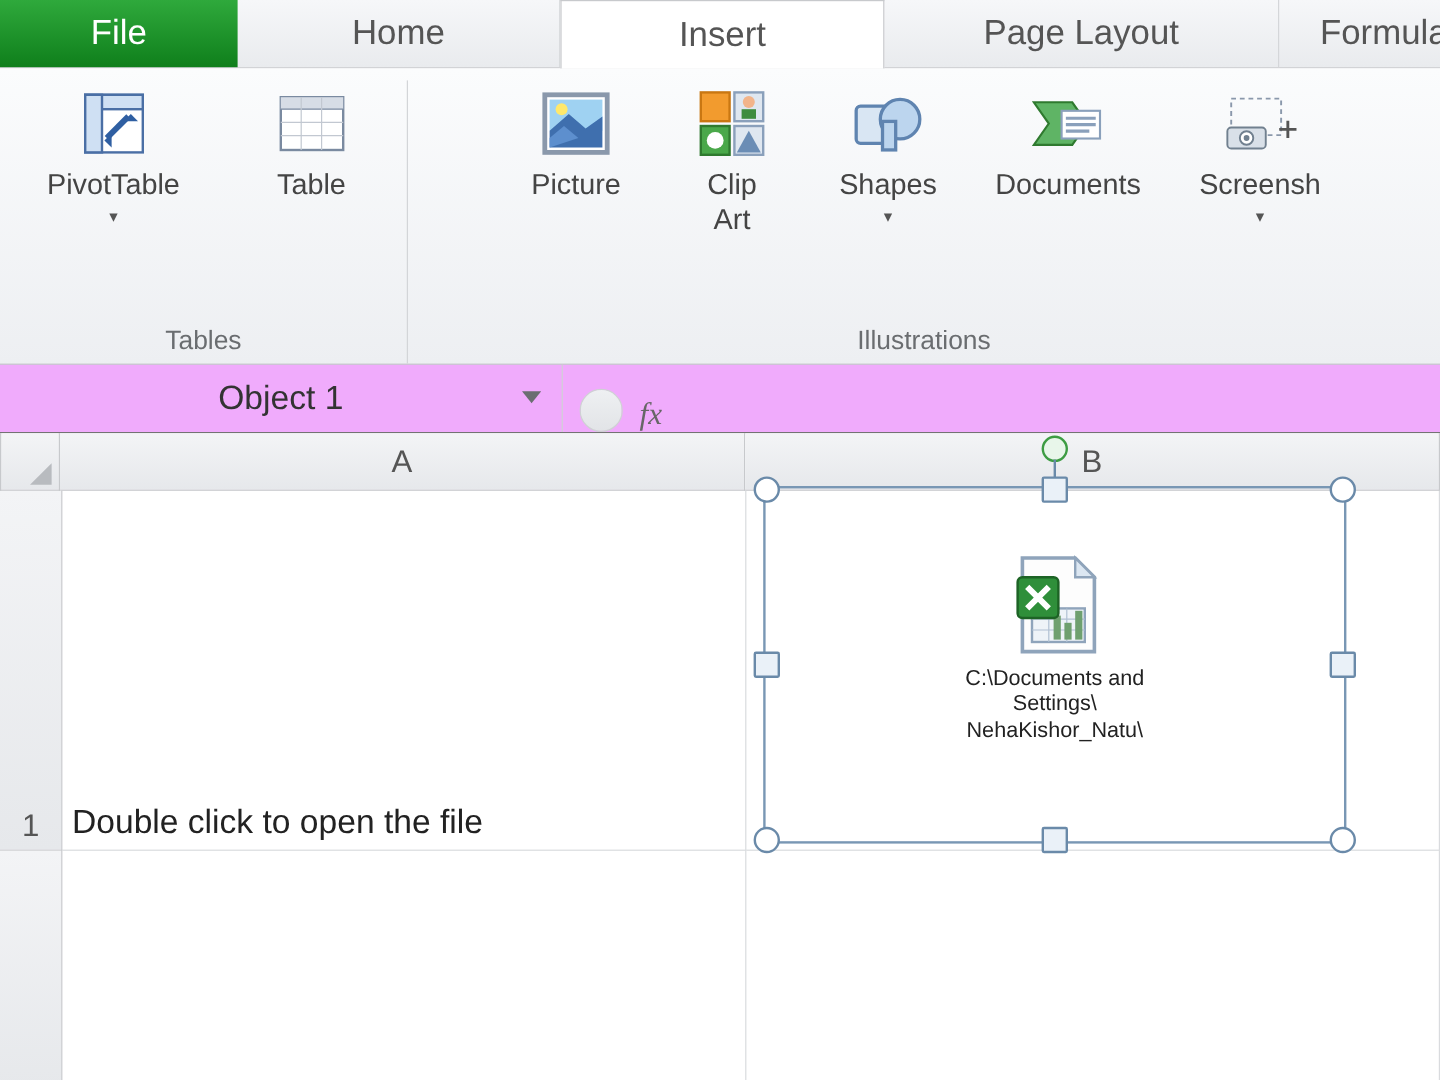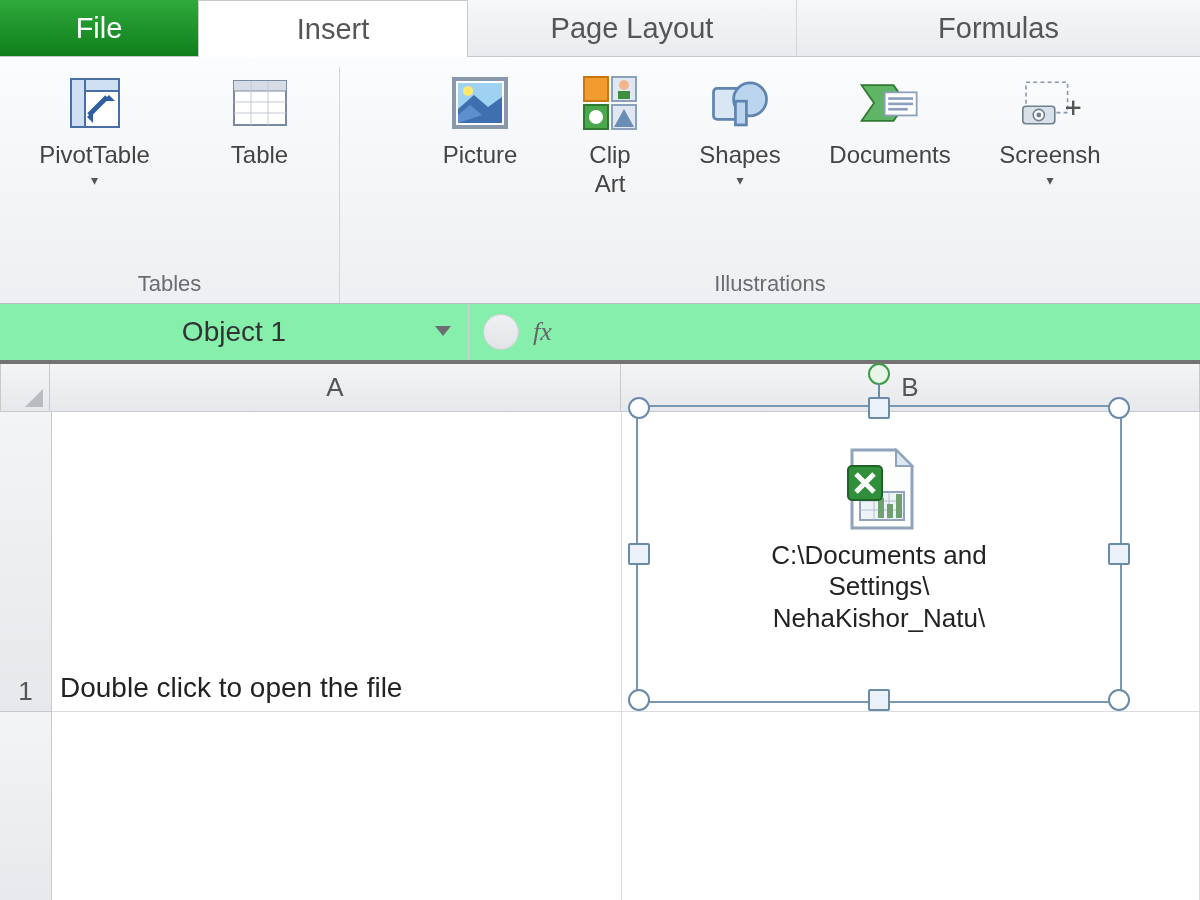--- a/index.html
+++ b/index.html
@@ -10,51 +10,52 @@
   .tab.last{border-right:none}
   .ribbon{background:linear-gradient(#fbfcfd,#edeff2);height:236px;border-bottom:1px solid #b9bcc0;display:flex;align-items:flex-start;padding-top:10px}
   .group{display:flex;flex-direction:column;align-items:center;height:100%;border-right:1px solid #d3d5d8;padding:0 0;box-sizing:border-box}
   .group-items{display:flex;gap:10px;flex:1}
   .group-label{font-size:22px;color:#6a6d70;padding-bottom:6px}
   .rbtn{display:flex;flex-direction:column;align-items:center;justify-content:flex-start;width:130px;cursor:pointer;padding-top:4px}
   .rbtn .ic{width:64px;height:64px;display:flex;align-items:center;justify-content:center}
   .rbtn .lbl{font-size:24px;color:#444;text-align:center;margin-top:6px;line-height:1.2}
   .dd{font-size:14px;color:#555;margin-top:2px}
   
-  .fbar{display:flex;align-items:center;height:56px;border-bottom:4px solid #737373;background:#86efac}
+  .fbar{display:flex;align-items:center;height:56px;border-bottom:1px solid #737373;background:#f0abfc}
   .namebox{width:468px;height:100%;display:flex;align-items:center;justify-content:center;font-size:28px;color:#333;border-right:1px solid #cfd1d4;position:relative}
   .namebox .ddicon{position:absolute;right:14px;top:50%;transform:translateY(-50%);}
-  .fx-wrap{display:flex;align-items:center;flex:1;height:100%}
+  .fx-wrap{display:flex;align-items:flex-end;flex:1;height:100%}
   .fx-dis{width:34px;height:34px;border-radius:50%;background:linear-gradient(#eef0f2,#e2e4e7);border:1px solid #cfd1d4;margin:0 14px}
   .fx{font-style:italic;font-size:26px;color:#666;margin-right:22px;font-family:'Times New Roman',serif}
   .formula-input{font-size:28px;color:#333;border:none;outline:none;flex:1;height:100%}
   
   .grid{display:flex;flex-direction:column}
   .colhdrs{display:flex;height:48px}
   .corner{width:52px;background:linear-gradient(#f3f4f6,#e6e8eb);border:1px solid #c7c9cc;border-top:none;position:relative}
   .corner::after{content:"";position:absolute;right:6px;bottom:4px;width:0;height:0;border-left:18px solid transparent;border-bottom:18px solid #b8bbbf}
   .colhdr{flex:none;background:linear-gradient(#f3f4f6,#e6e8eb);border-right:1px solid #c7c9cc;border-bottom:1px solid #c7c9cc;display:flex;align-items:center;justify-content:center;font-size:26px;color:#555}
   .rowhdr{width:52px;background:linear-gradient(#f3f4f6,#e6e8eb);border-right:1px solid #c7c9cc;border-bottom:1px solid #c7c9cc;display:flex;align-items:flex-end;justify-content:center;font-size:26px;color:#555;padding-bottom:4px;box-sizing:border-box}
   .row{display:flex}
   .cell{border-right:1px solid #d9dbde;border-bottom:1px solid #d9dbde;position:relative;display:flex;align-items:flex-end;padding:0 8px 7px;box-sizing:border-box;font-size:28px;color:#222}
   
   .obj{position:absolute;left:636px;top:405px;width:482px;height:294px;border:2px solid #7997b4;background:rgba(255,255,255,.0)}
   .handle{position:absolute;width:18px;height:18px;background:#fff;border:2px solid #6a8aa9;border-radius:50%}
   .handle.sq{border-radius:2px;background:#eaf1f8}
   .obj-inner{position:absolute;inset:0;display:flex;flex-direction:column;align-items:center;justify-content:center}
   .xls-icon{width:90px;height:90px;position:relative;margin-top:-30px}
-  .obj-text{font-size:26px;color:#222;text-align:center;line-height:1.2;margin-top:6px;white-space:pre-line}
+  .obj-text{font-size:18px;color:#222;text-align:center;line-height:1.2;margin-top:6px;white-space:pre-line}
   .rot{position:absolute;left:50%;top:-44px;transform:translateX(-50%);width:18px;height:18px;border:2px solid #3d9c43;border-radius:50%;background:#e8f6ea}
   .rot::after{content:"";position:absolute;left:50%;top:18px;width:2px;height:24px;background:#6a8aa9;transform:translateX(-50%)}
 </style>
 </head>
 <body>
 
 <div class="tabs">
   <div class="tab file">File</div>
+  <div class="tab" style="min-width:200px">Home</div>
   <div class="tab active" style="min-width:200px">Insert</div>
   <div class="tab" style="min-width:260px">Page Layout</div>
   <div class="tab last" style="flex:1">Formulas</div>
 </div>
 
 <div class="ribbon">
   <div class="group" style="width:340px">
     <div class="group-items">
       <div class="rbtn" style="width:170px">
         <div class="ic">

